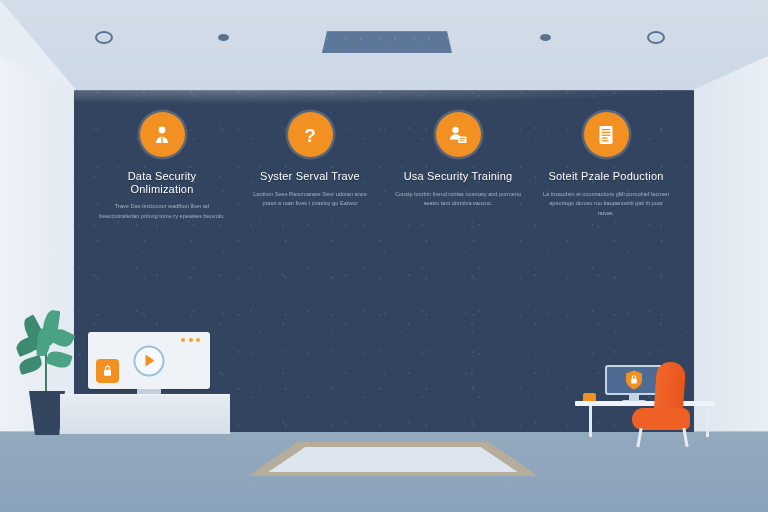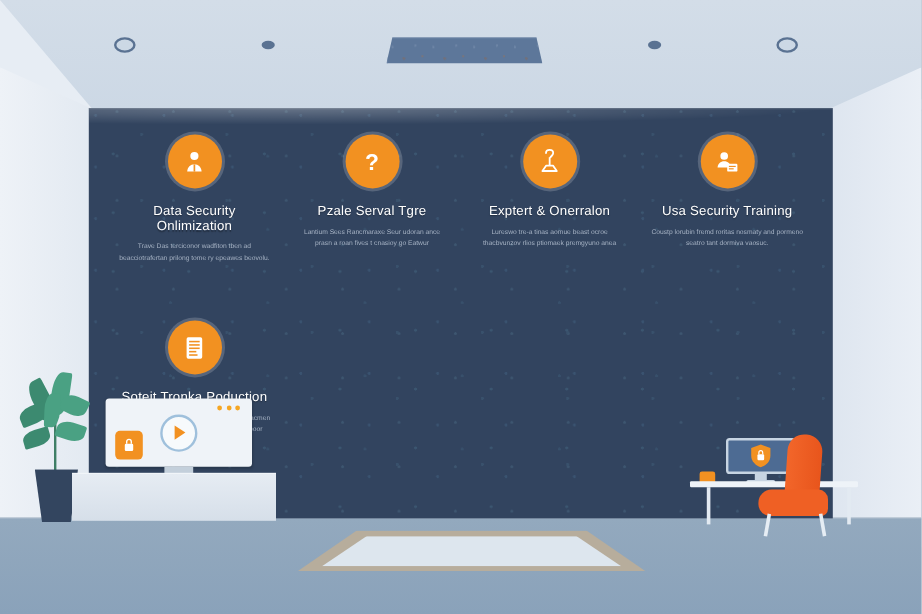--- a/index.html
+++ b/index.html
@@ -304,36 +304,25 @@
         <div class="feat-title">Data Security Onlimization</div>
         <div class="feat-desc">Trave Das terciconor wadfiton tben ad beacciotrafertan prilong tome ry epeawes beovolu.</div>
       </div>
 
       <div class="cell">
         <div class="feat-icon orange">
           <svg width="24" height="24" viewBox="0 0 24 24">
             <text x="12" y="18.5" font-family="Liberation Sans, sans-serif" font-size="19" font-weight="bold" fill="#fff" text-anchor="middle">?</text>
           </svg>
         </div>
-        <div class="feat-title">Pzale Serval Tgre</div>
+        <div class="feat-title">Syster Serval Trave</div>
         <div class="feat-desc">Lantium Sees Rancmaraxe Seur udoran ance prasn a roan fives t cnasioy go Eatwur</div>
       </div>
 
 
-      <div class="cell">
-        <div class="feat-icon orange">
-          <svg width="24" height="24" viewBox="0 0 24 24">
-            <path d="M9 4.5c0-1.6 1.4-2.6 3-2.6s3 1 3 2.6c0 1.8-1.6 2.4-2.3 3.6" fill="none" stroke="#fff" stroke-width="1.5" stroke-linecap="round"></path>
-            <rect x="11.3" y="8" width="1.5" height="7" fill="#fff"></rect>
-            <path d="M6 19.5 L9.2 15 L14.8 15 L18 19.5 Z" fill="none" stroke="#fff" stroke-width="1.5" stroke-linejoin="round"></path>
-          </svg>
-        </div>
-        <div class="feat-title">Exptert &amp; Onerralon</div>
-        <div class="feat-desc">Lureswo tre-a tinas aomue beast ocroe thacbvunzov rlios ptiomaek premgyuno anea</div>
-      </div>
 
       <div class="cell">
         <div class="feat-icon orange">
           <svg width="24" height="24" viewBox="0 0 24 24">
             <circle cx="9.5" cy="7" r="3.2" fill="#fff"></circle>
             <path d="M4 16.5c0-3.1 2.5-5.2 5.5-5.2s5.5 2.1 5.5 5.2z" fill="#fff"></path>
             <rect x="12" y="13.5" width="8.5" height="6.5" rx="1" fill="#fff"></rect>
             <rect x="13.4" y="15.2" width="5.7" height="1" fill="#f29121"></rect>
             <rect x="13.4" y="17.2" width="4" height="1" fill="#f29121"></rect>
           </svg>
@@ -347,21 +336,21 @@
         <div class="feat-icon orange">
           <svg width="24" height="24" viewBox="0 0 24 24">
             <rect x="5.5" y="3" width="13" height="18" rx="1.4" fill="#fff"></rect>
             <rect x="7.6" y="6" width="8.8" height="1.3" fill="#f29121"></rect>
             <rect x="7.6" y="8.8" width="8.8" height="1.3" fill="#f29121"></rect>
             <rect x="7.6" y="11.6" width="8.8" height="1.3" fill="#f29121"></rect>
             <rect x="7.6" y="14.4" width="6" height="1.3" fill="#f29121"></rect>
             <rect x="7.6" y="17.2" width="7" height="1.3" fill="#f29121"></rect>
           </svg>
         </div>
-        <div class="feat-title">Soteit Tronka Poduction</div>
+        <div class="feat-title">Soteit Pzale Poduction</div>
         <div class="feat-desc">La truwodsin et oconnactons gMi poroohief lacmen apeoriogo dcroso roo kaopanowtti gati tit poor raivas.</div>
       </div>
 
 
     </div>
   </div>
 
   <div class="plant">
     <div class="stem"></div>
     <div class="leaf" style="left:30px;top:0px;width:15px;height:36px;transform:rotate(8deg);"></div>

